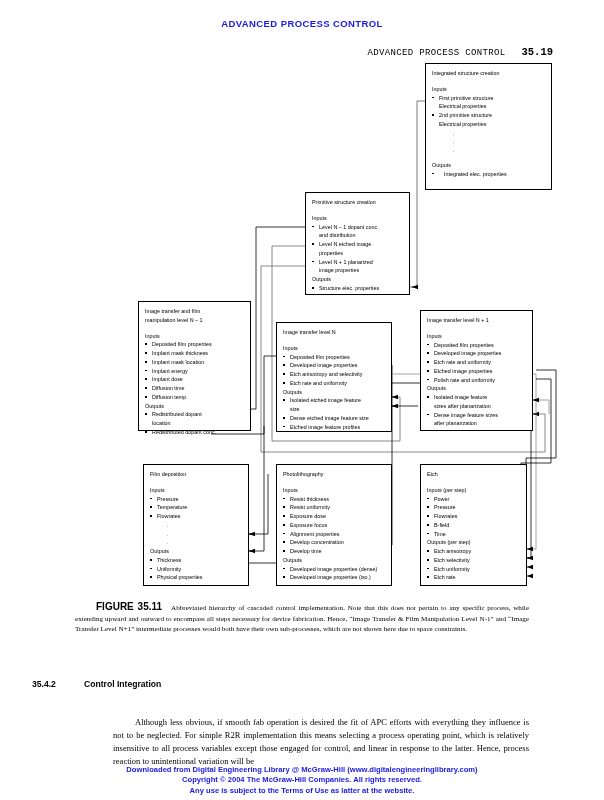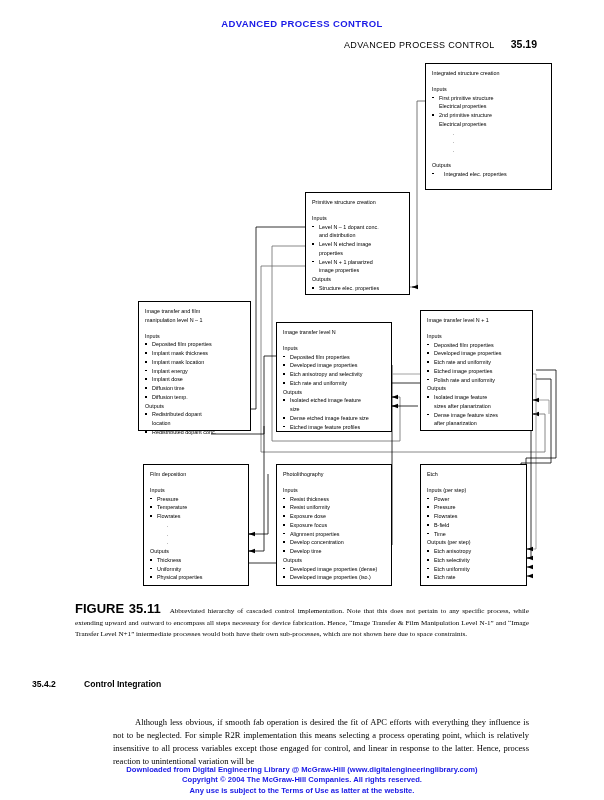--- a/index.html
+++ b/index.html
@@ -1,29 +1,29 @@
 <!DOCTYPE html>
 <html><head>
 <meta charset="utf-8">
 <style>
   html,body{margin:0;padding:0;background:#fff;}
   body{width:604px;height:800px;position:relative;
        font-family:"Liberation Serif",serif;color:#000;}
 
-  .page{position:relative;width:569px;height:800px;overflow:hidden;}
+  .page{position:relative;width:569px;height:800px;overflow:hidden;padding-left:16px;}
 
   
   .running-head-blue{
     position:absolute;left:0;top:18px;width:604px;text-align:center;
     font-family:"Liberation Sans",sans-serif;font-weight:bold;
     font-size:9.5px;letter-spacing:.4px;color:#1a1ae6;
   }
   .folio{
-    position:absolute;right:32px;top:38px;
-    font-family:Liberation Sans, sans-serif;font-size:9px;
+    position:absolute;right:32px;top:46px;
+    font-family:Liberation Mono, monospace;font-size:9px;
     letter-spacing:.35px;white-space:nowrap;
   }
   .folio .num{font-weight:bold;font-size:10.5px;margin-left:16px;letter-spacing:0;}
 
   
   .diagram{position:absolute;left:0;top:0;width:604px;height:600px;}
   .diagram svg{position:absolute;left:0;top:0;}
 
   .box{
     position:absolute;border:1px solid #000;background:#fff;
@@ -44,21 +44,21 @@
   .box li.dots{padding-left:0;text-align:center;width:38%;letter-spacing:0;}
   .box li.dots:before{display:none;}
   .gap{height:6px;}
 
   
   .caption{
     position:absolute;left:75px;top:600px;width:454px;
     font-family:"Liberation Serif",serif;font-size:7.1px;line-height:1.42;
     text-align:justify;
   }
-  .caption b{font-family:"Liberation Sans",sans-serif;font-size:13px;}
+  .caption b{font-family:"Liberation Sans",sans-serif;font-size:10px;margin-left:21px;}
   .caption .lead{margin-right:9px;}
 
   
   .sec-head{
     position:absolute;left:32px;top:679px;
     font-family:"Liberation Sans",sans-serif;font-weight:bold;font-size:8.6px;
   }
   .sec-head .no{display:inline-block;width:52px;}
   .body-par{
     position:absolute;left:113px;top:716px;width:416px;

